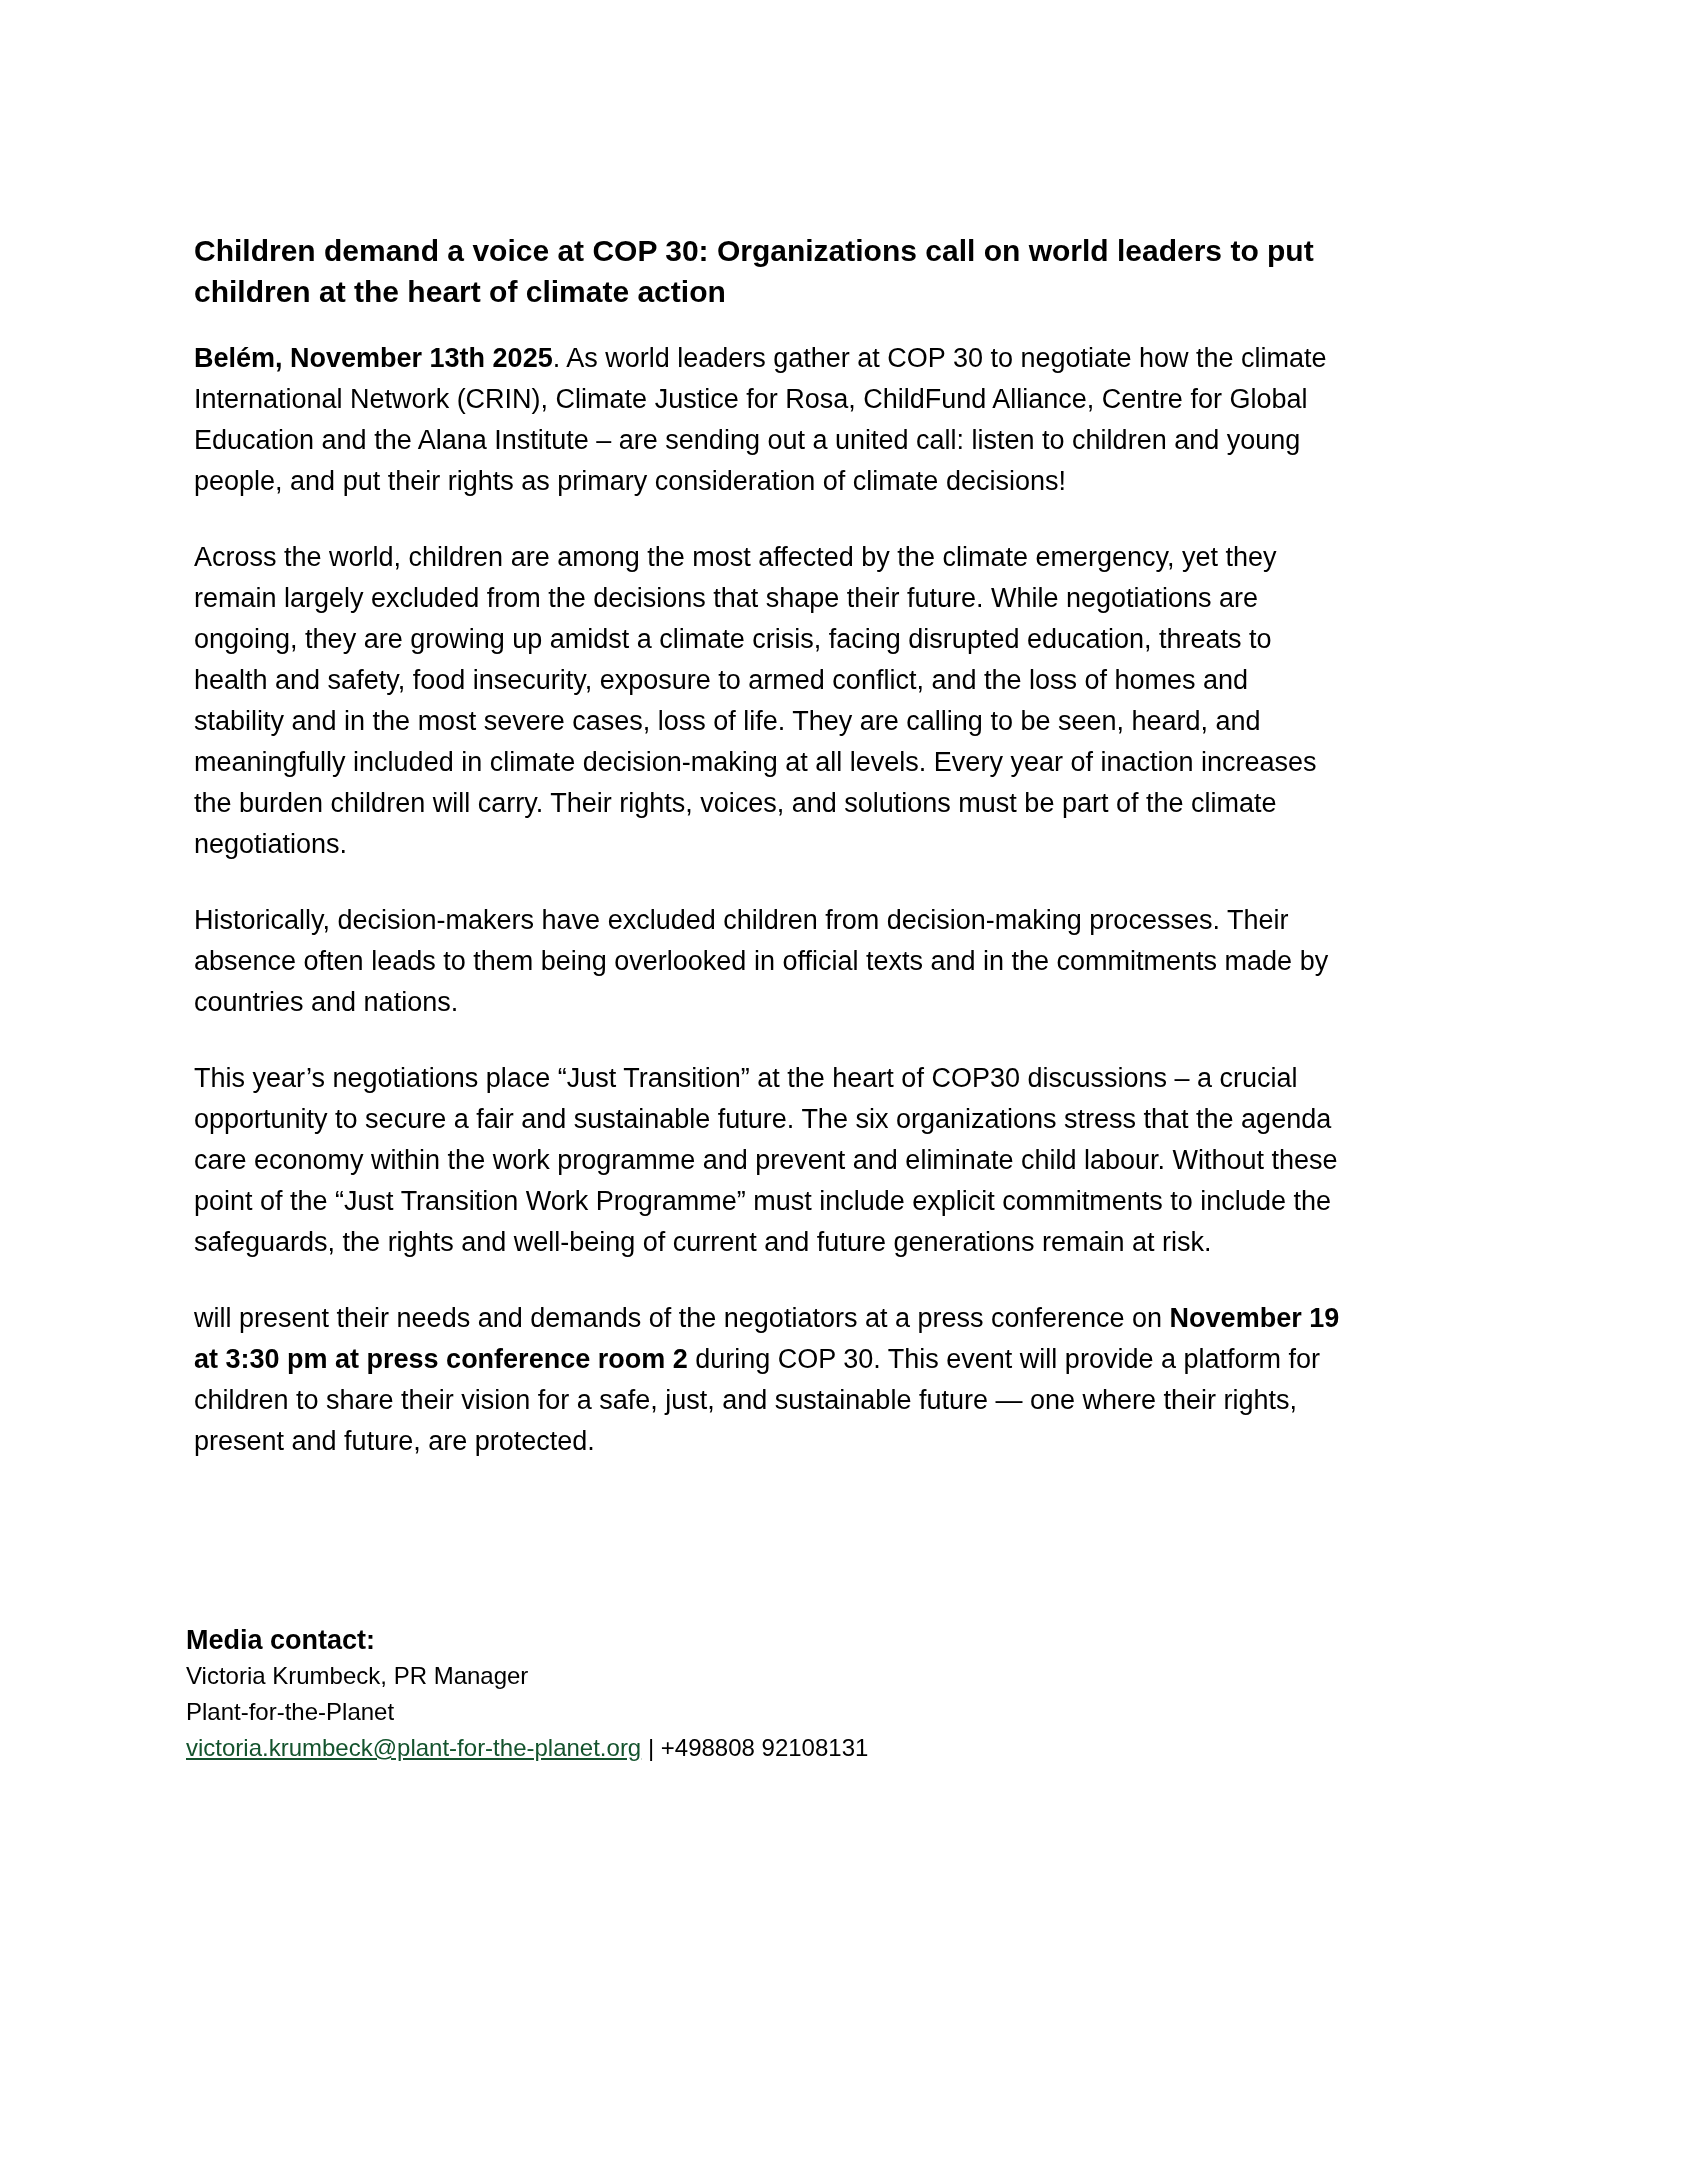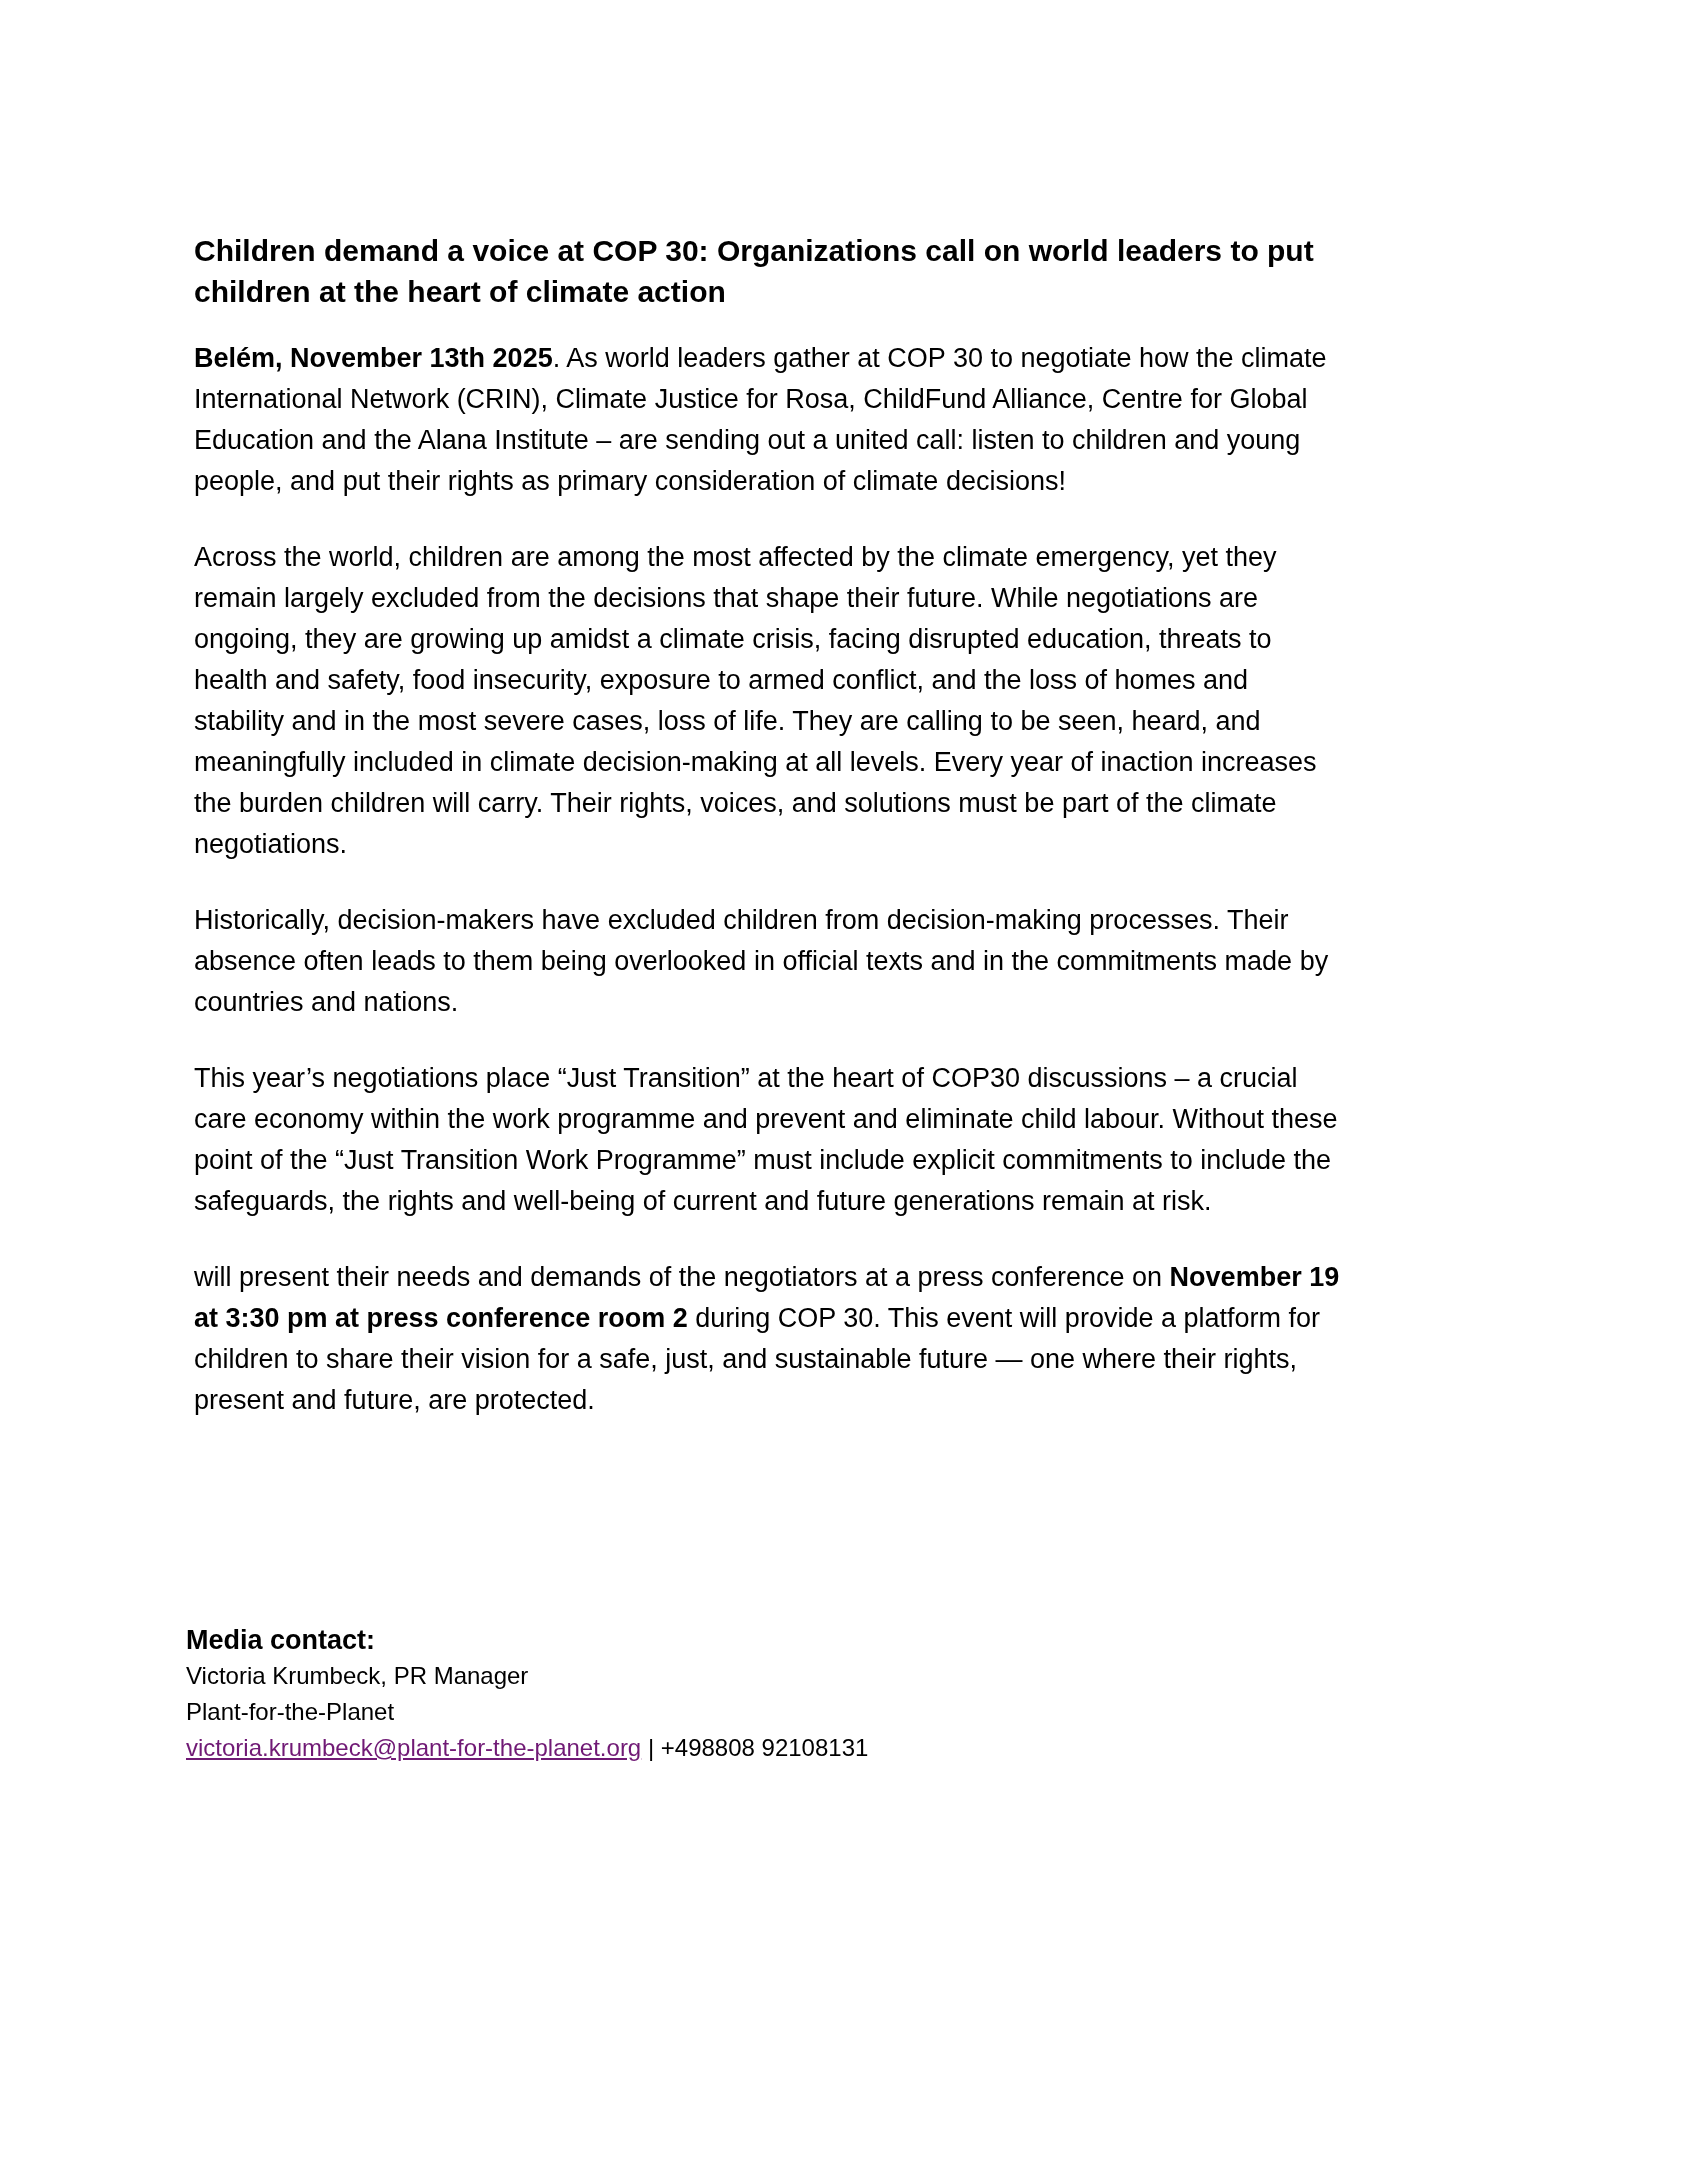--- a/index.html
+++ b/index.html
@@ -49,21 +49,21 @@
       line-height: 36px;
       margin: 0;
     }
     .contact-line {
       font-size: 24px;
       line-height: 36px;
       margin: 0;
       white-space: nowrap;
     }
     .email-link {
-      color: #701a75;
+      color: #14532d;
       text-decoration: underline;
     }
   </style>
 </head>
 <body>
 
 <div class="page">
   <h1 class="title">
     <span class="line">Children demand a voice at COP 30: Organizations call on world leaders to put</span>
     <span class="line">children at the heart of climate action</span>
@@ -88,20 +88,21 @@
   </p>
 
   <p class="para">
     <span class="line">Historically, decision-makers have excluded children from decision-making processes. Their</span>
     <span class="line">absence often leads to them being overlooked in official texts and in the commitments made by</span>
     <span class="line">countries and nations.</span>
   </p>
 
   <p class="para">
     <span class="line">This year’s negotiations place “Just Transition” at the heart of COP30 discussions – a crucial</span>
+    <span class="line">opportunity to secure a fair and sustainable future. The six organizations stress that the agenda</span>
     <span class="line">care economy within the work programme and prevent and eliminate child labour. Without these</span>
     <span class="line">point of the “Just Transition Work Programme” must include explicit commitments to include the</span>
     <span class="line">safeguards, the rights and well-being of current and future generations remain at risk.</span>
   </p>
 
   <p class="para">
     <span class="line"><span>will present their needs and demands of the negotiators at a press conference on </span><span class="bold">November 19</span></span>
     <span class="line"><span class="bold">at 3:30 pm at press conference room 2</span><span> during COP 30. This event will provide a platform for</span></span>
     <span class="line">children to share their vision for a safe, just, and sustainable future — one where their rights,</span>
     <span class="line">present and future, are protected.</span>

